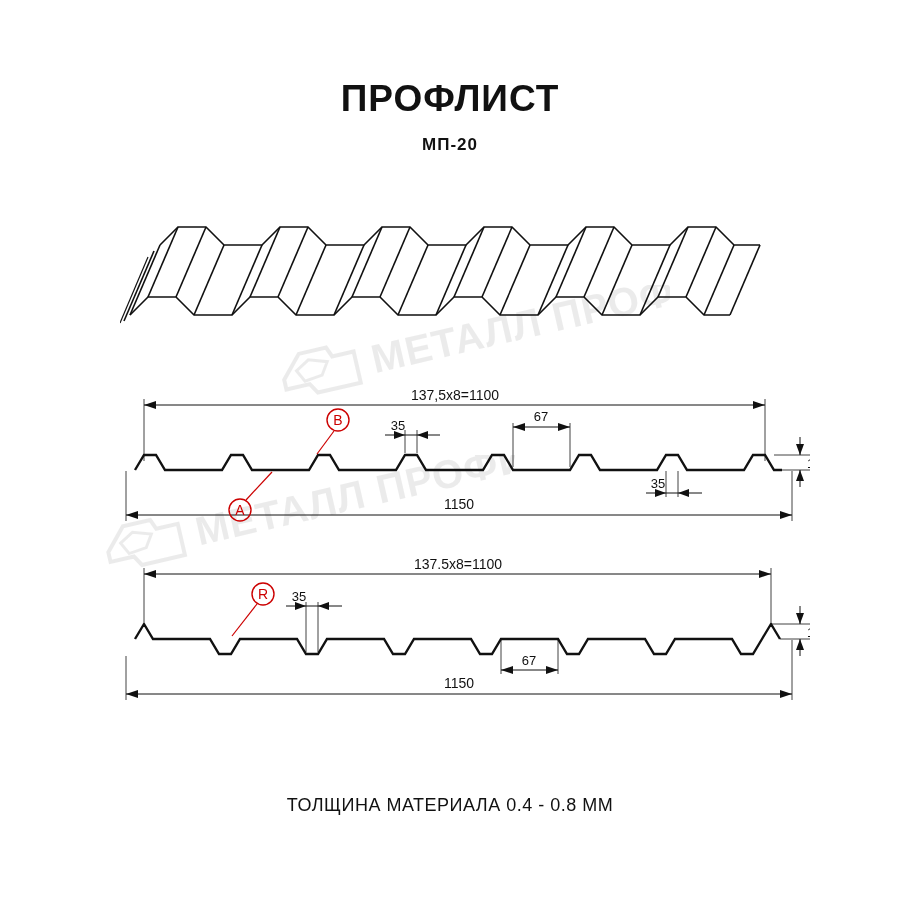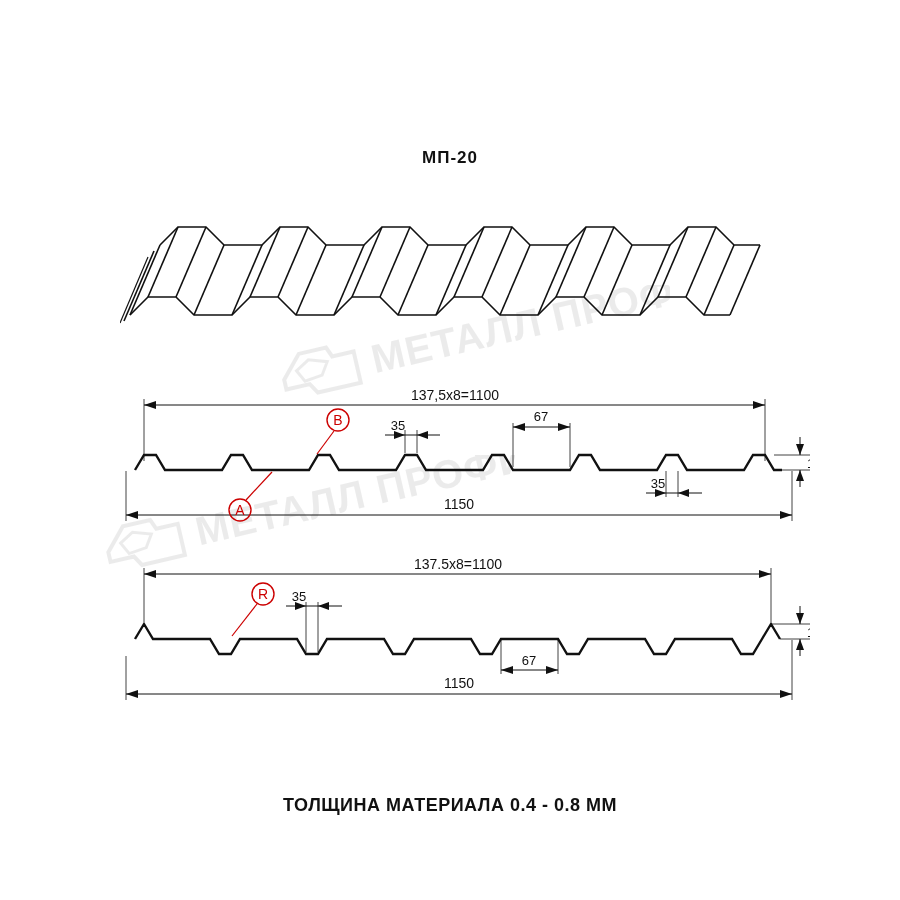--- a/index.html
+++ b/index.html
@@ -16,45 +16,45 @@
     position:absolute;left:0;right:0;top:78px;
     text-align:center;
     font-size:37px;font-weight:bold;letter-spacing:1px;
     color:#111;
   }
   .subtitle{
     position:absolute;left:0;right:0;top:135px;
     text-align:center;
     font-size:17px;font-weight:bold;letter-spacing:1px;
     color:#111;
-    margin-top:13px;
   }
   .footer{
     position:absolute;left:0;right:0;top:795px;
     text-align:center;
-    font-size:18px;font-weight:bold;letter-spacing:.5px;
+    font-size:18px;font-weight:normal;letter-spacing:.5px;
     color:#111;
   }
   svg{display:block;}
   .fig{position:absolute;}
   #fig-iso{left:120px;top:205px;}
   #fig-a{left:110px;top:375px;}
   #fig-b{left:110px;top:544px;}
   .wm{position:absolute;pointer-events:none;}
   #wm1{left:270px;top:285px;}
   #wm2{left:95px;top:455px;}
   .lbl{font-family:"Liberation Sans", sans-serif;font-size:14px;fill:#111;}
   .lblsm{font-family:"Liberation Sans", sans-serif;font-size:13px;fill:#111;}
   .callout{font-family:"Liberation Sans", sans-serif;font-size:14px;fill:#cc0000;}
 </style>
 </head>
 <body>
 
 <div class="page">
 
+  <div class="title">ПРОФЛИСТ</div>
   <div class="subtitle">МП-20</div>
 
   <div class="wm" id="wm1">
     <svg width="400" height="110" viewBox="0 0 400 110">
       <g transform="rotate(-13 200 55)" opacity="0.16">
         <path d="M10 52 L30 30 L58 30 L62 40 L84 40 L84 72 L40 72 L34 62 L10 62 Z" fill="none" stroke="#8a8a8a" stroke-width="4"></path>
         <path d="M24 46 L38 38 L56 44 L48 56 L30 58 Z" fill="none" stroke="#8a8a8a" stroke-width="3"></path>
         <text x="100" y="66" font-family="Liberation Sans, sans-serif" font-size="40" font-weight="bold" fill="#8a8a8a" letter-spacing="1">МЕТАЛЛ ПРОФИЛЬ</text>
       </g>
     </svg>

